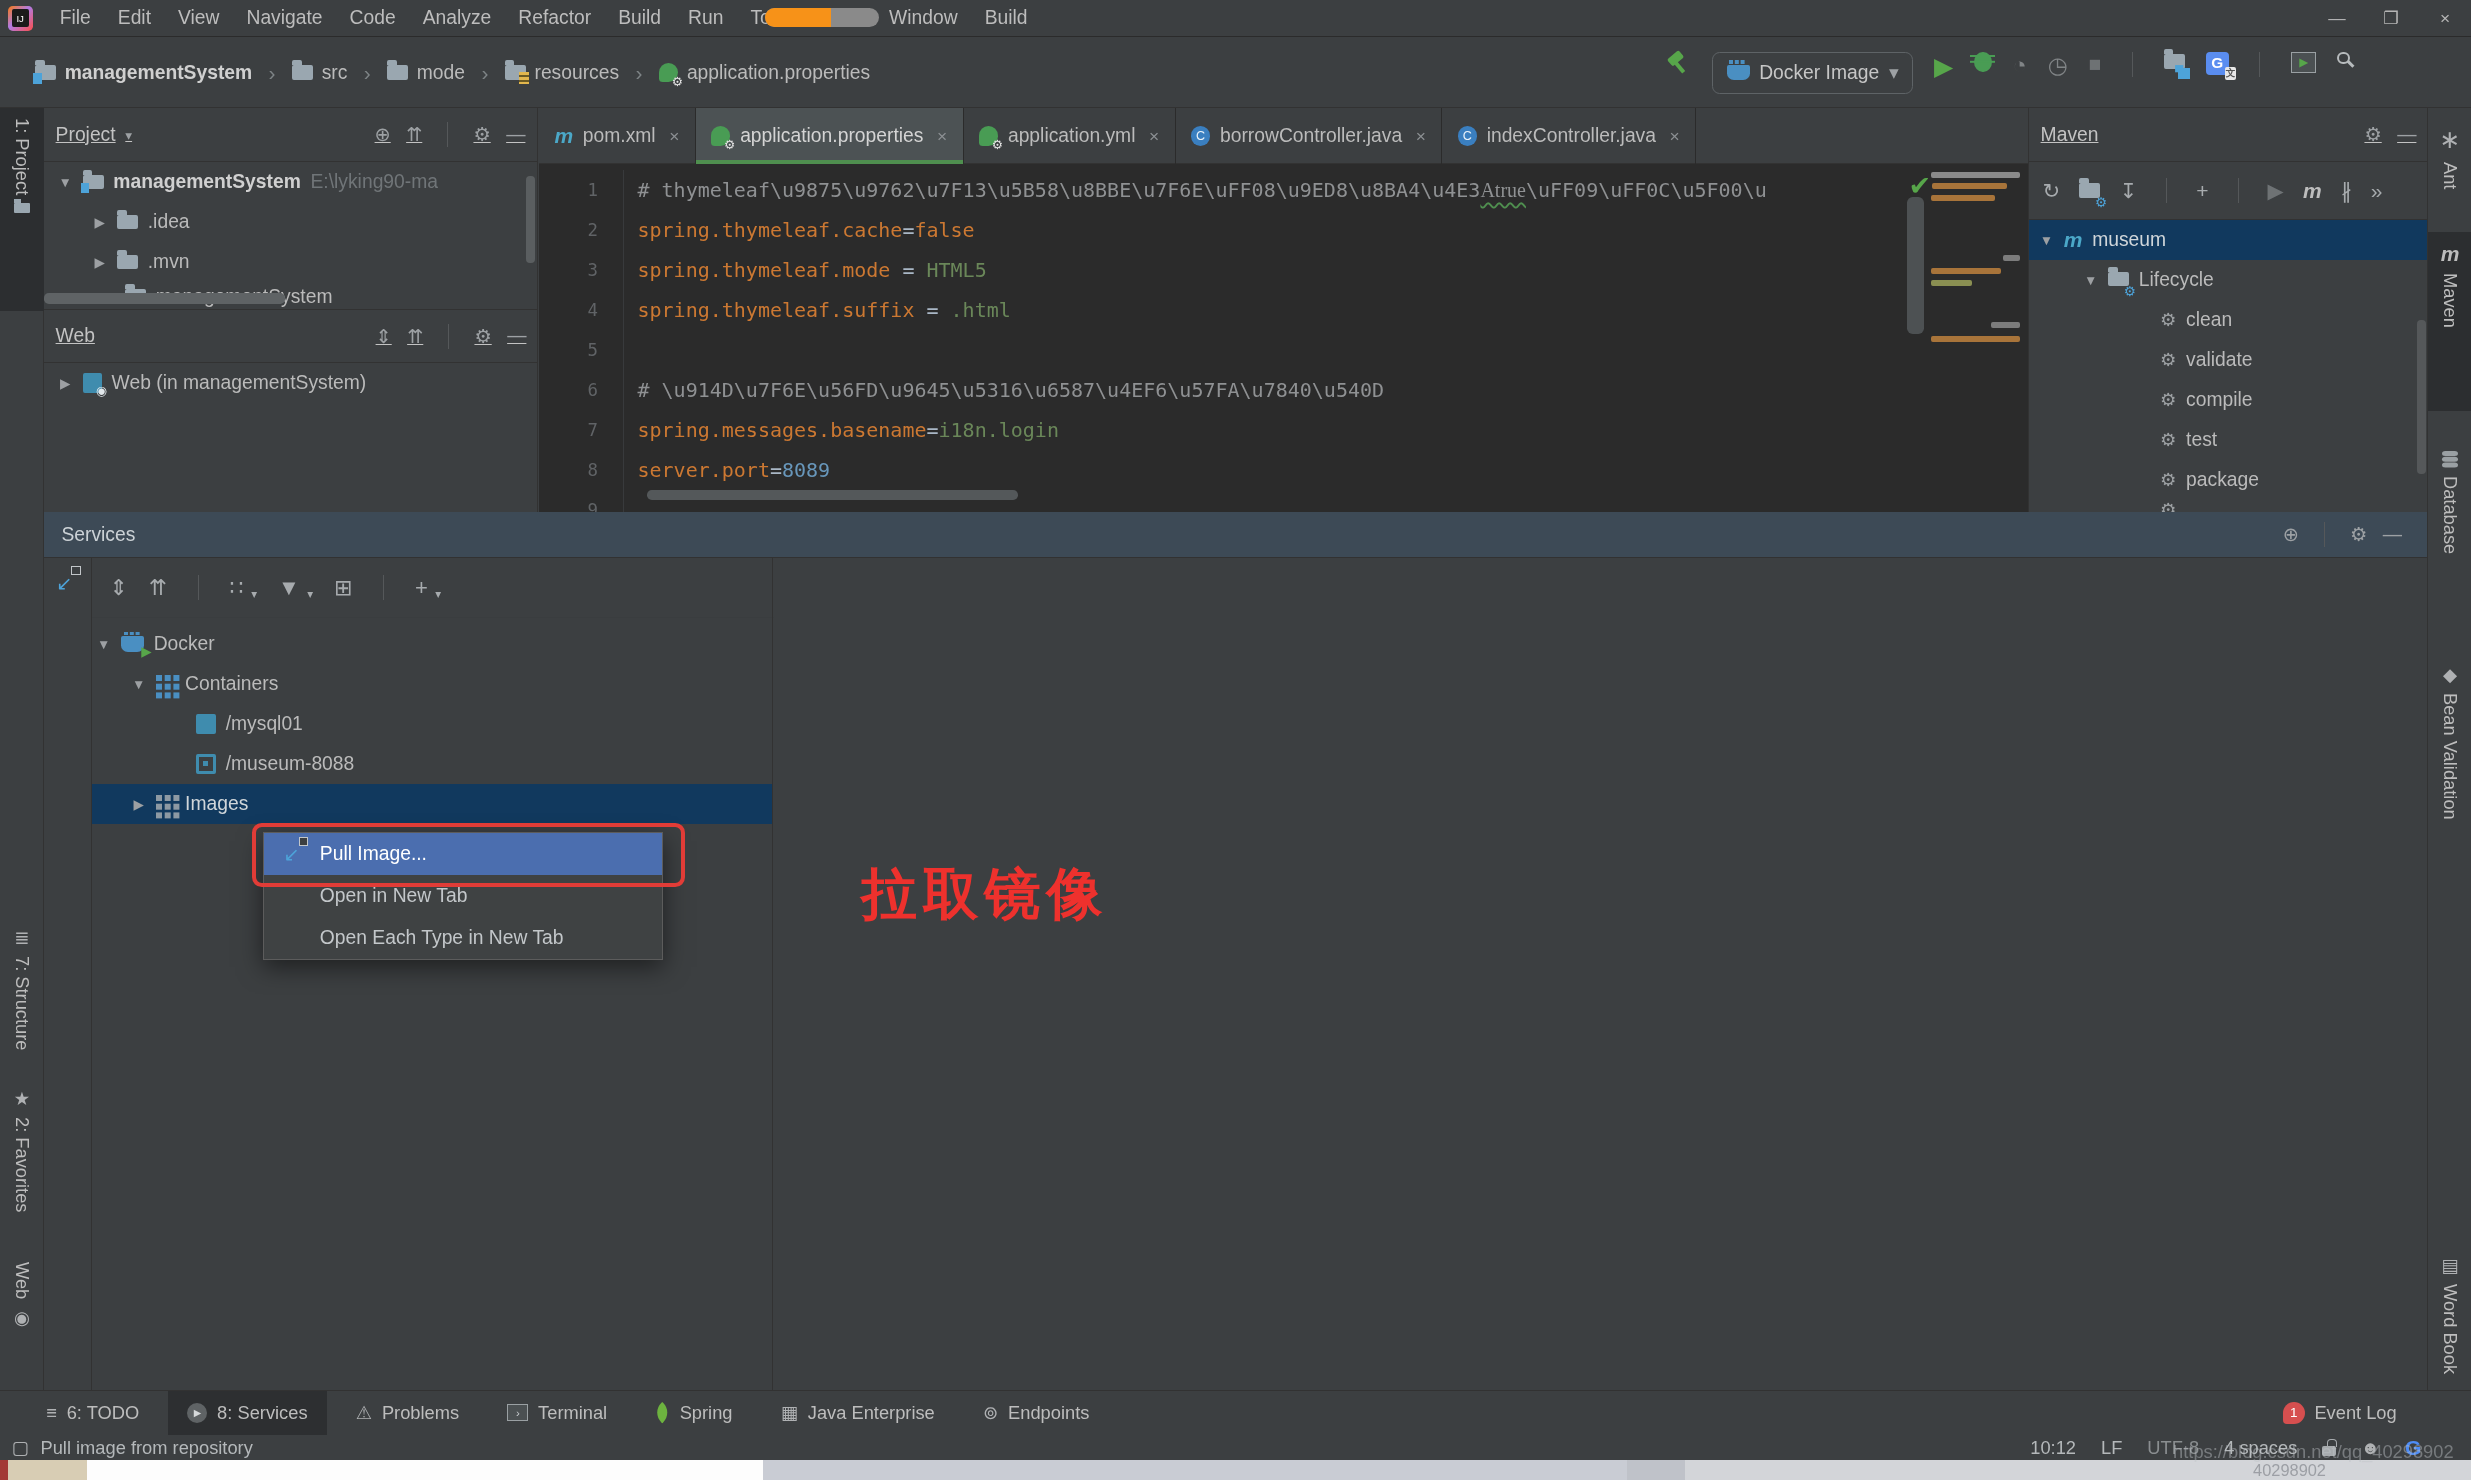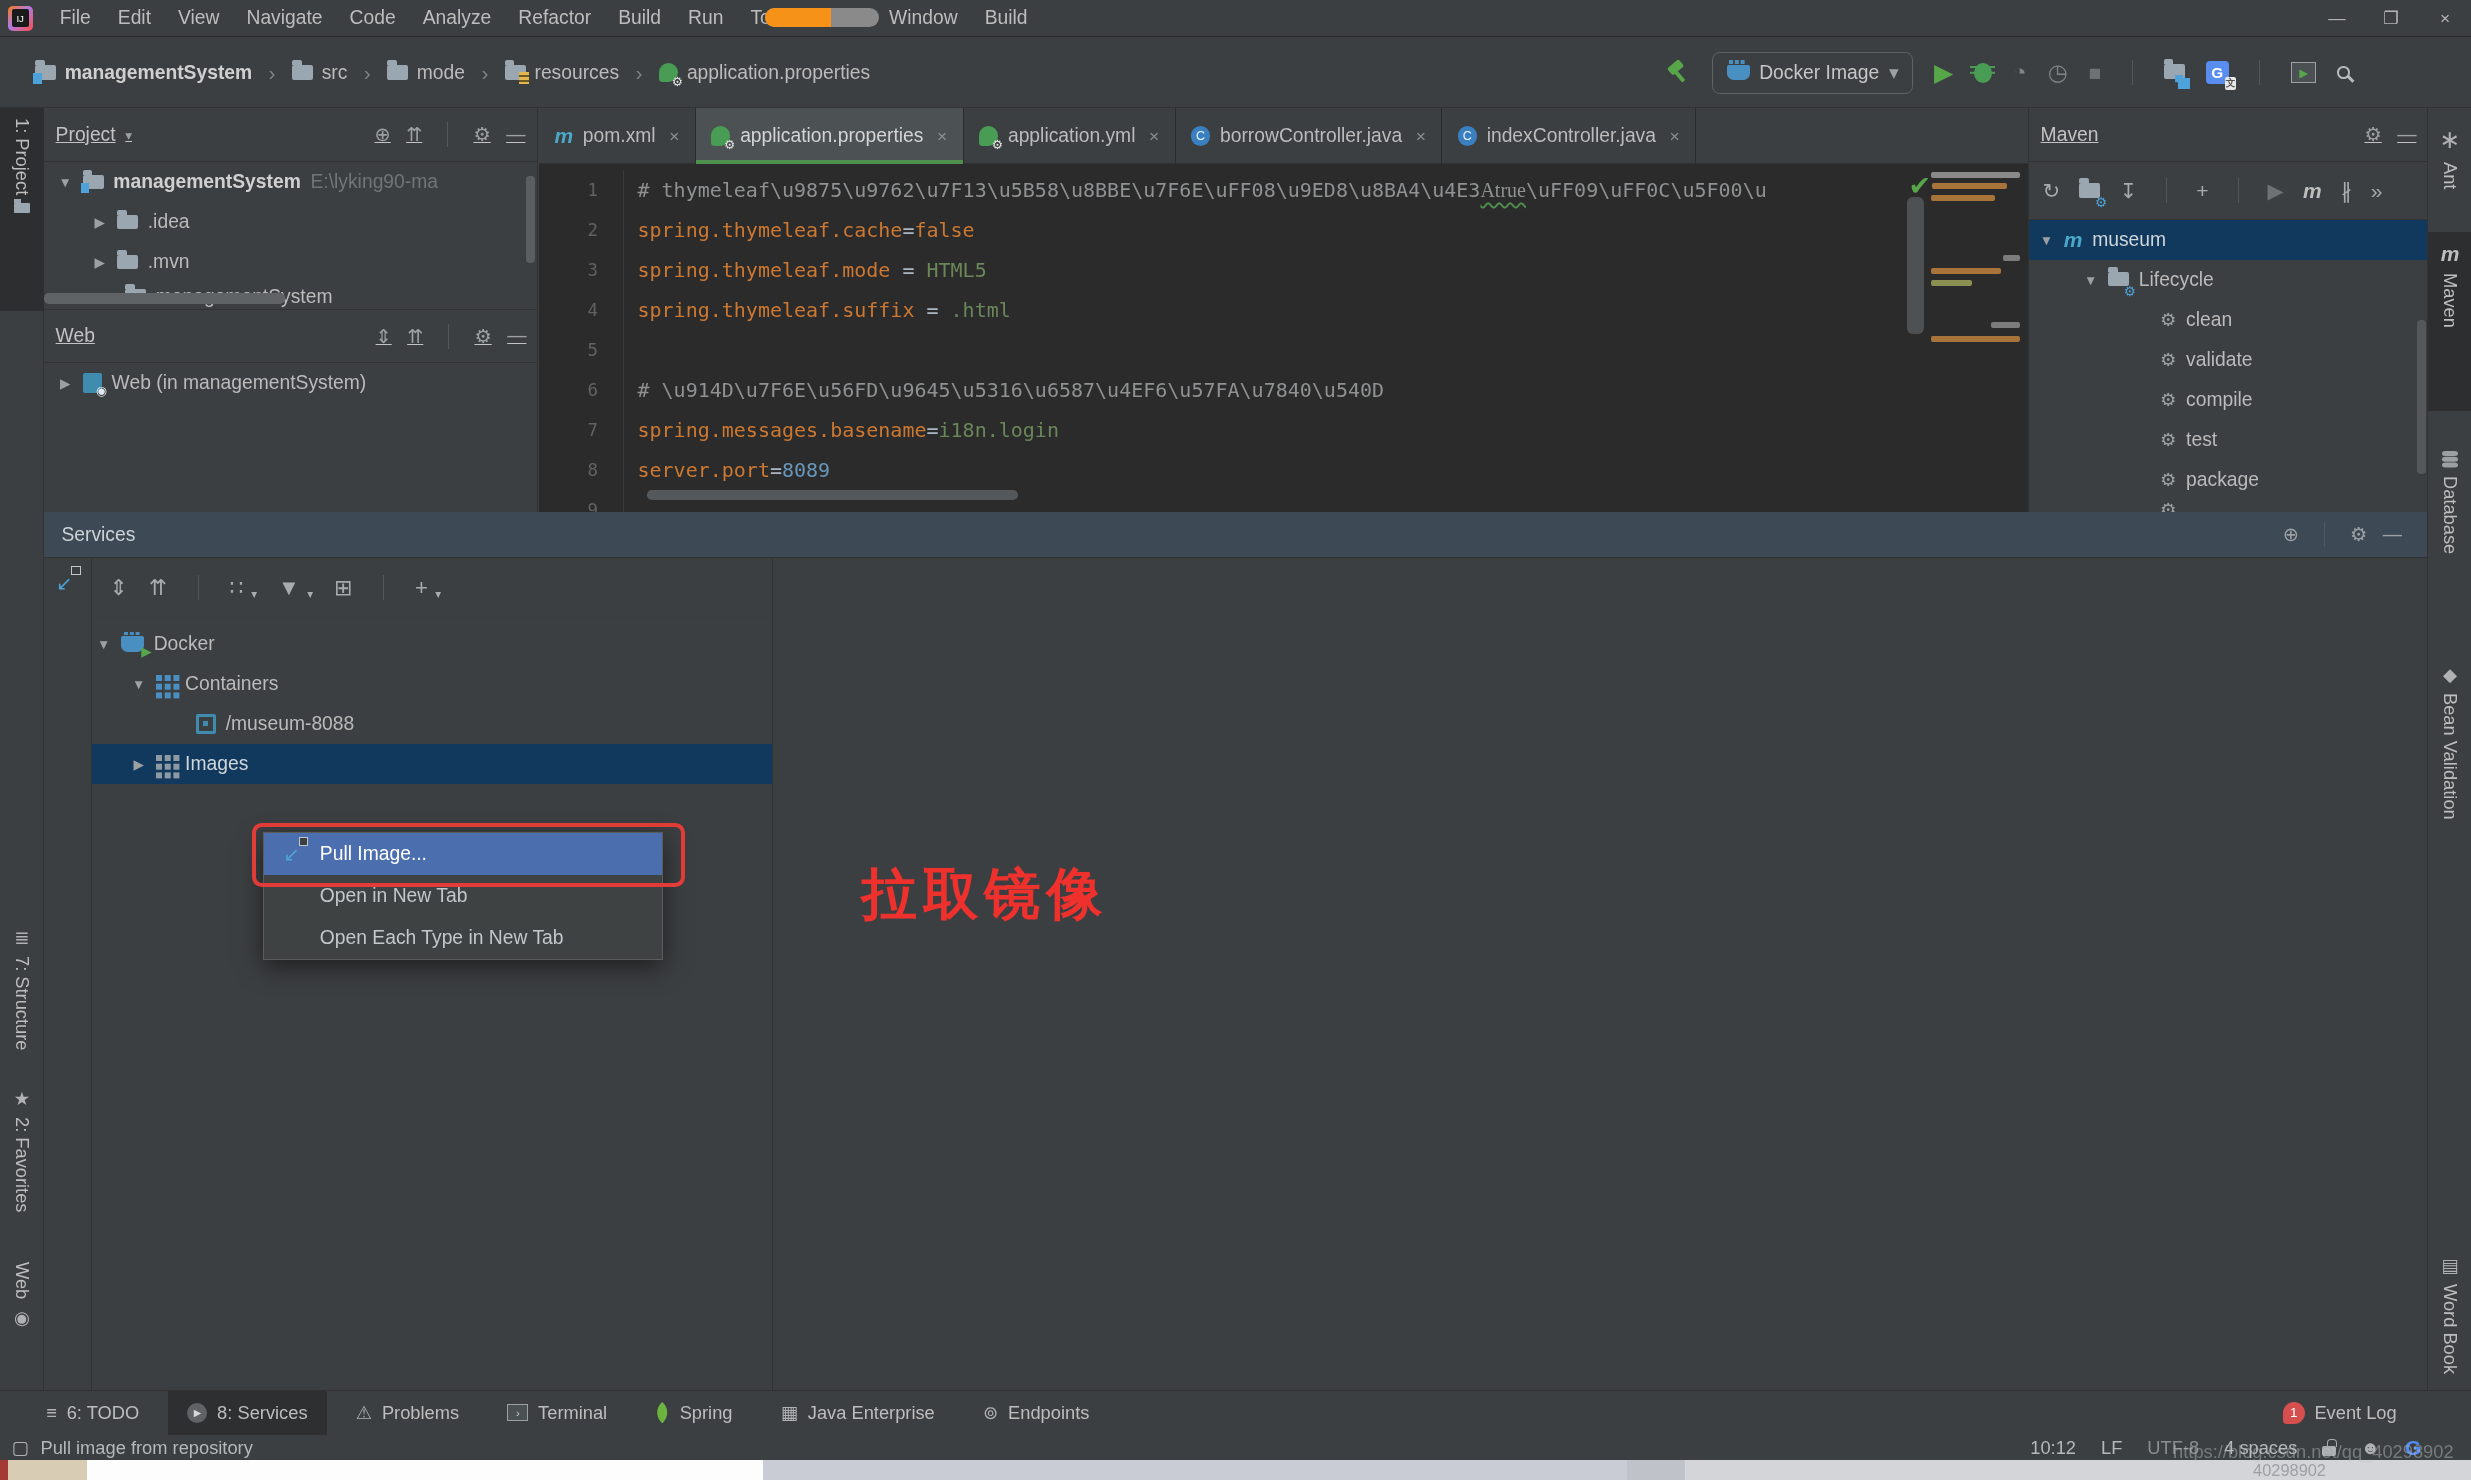--- a/index.html
+++ b/index.html
@@ -1,19 +1,19 @@
 <!DOCTYPE html>
 <html><head>
 <meta charset="utf-8">
 <style>
   * { margin:0; padding:0; box-sizing:border-box; }
   html,body { width:2472px; height:1480px; overflow:hidden; background:#3c3f41;
     font-family:"Liberation Sans","DejaVu Sans",sans-serif; color:#bbbbbb; font-size:19.3px; }
   .abs { position:absolute; }
-  .row { display:flex; align-items:center; }
+  .row { display:flex; align-items:flex-start; }
   .ico { display:inline-flex; align-items:center; justify-content:center; color:#afb1b3; font-style:normal; }
   .sep-v { width:1px; height:25px; background:#55585a; margin:0 9.7px; }
 
   
   #titlebar { position:absolute; left:0; top:0; width:2472px; height:37px; background:#3c3f41; border-bottom:1px solid #2b2b2b; display:flex; align-items:center; z-index:30; }
   .applogo { width:25px; height:25px; border-radius:4.8px; margin:0 13.5px 0 7.7px;
     background:linear-gradient(135deg,#f97a12 0%,#b07be4 45%,#fc4e49 100%); position:relative; }
   .applogo::after { content:"IJ"; position:absolute; inset:3.9px; background:#1a1a1a; color:#fff; font-size:9.7px; display:flex; align-items:center; justify-content:center; border-radius:1.9px;}
   .menu-item { padding:0 13.5px; height:37px; display:flex; align-items:center; color:#bdbdbd; cursor:default; }
   #win-title { position:absolute; left:1203px; top:0; height:37px; display:flex; align-items:center; color:#9f9f9f; }
@@ -474,20 +474,24 @@
       <span class="tw">▼</span>
       <span class="docker docker-run"></span>
       <span>Docker</span>
     </div>
     <div class="tree-row" style="padding-left:39px;">
       <span class="tw">▼</span>
       <span class="grid3"></span>
       <span>Containers</span>
     </div>
     <div class="tree-row" style="padding-left:104px;">
+      <span class="cteal"></span>
+      <span>/mysql01</span>
+    </div>
+    <div class="tree-row" style="padding-left:104px;">
       <span class="cteal stopped"></span>
       <span>/museum-8088</span>
     </div>
     <div class="tree-row sel-row" style="padding-left:39px; width:680px;">
       <span class="tw">▶</span>
       <span class="grid3 light"></span>
       <span>Images</span>
     </div>
   </div>
 </div>

